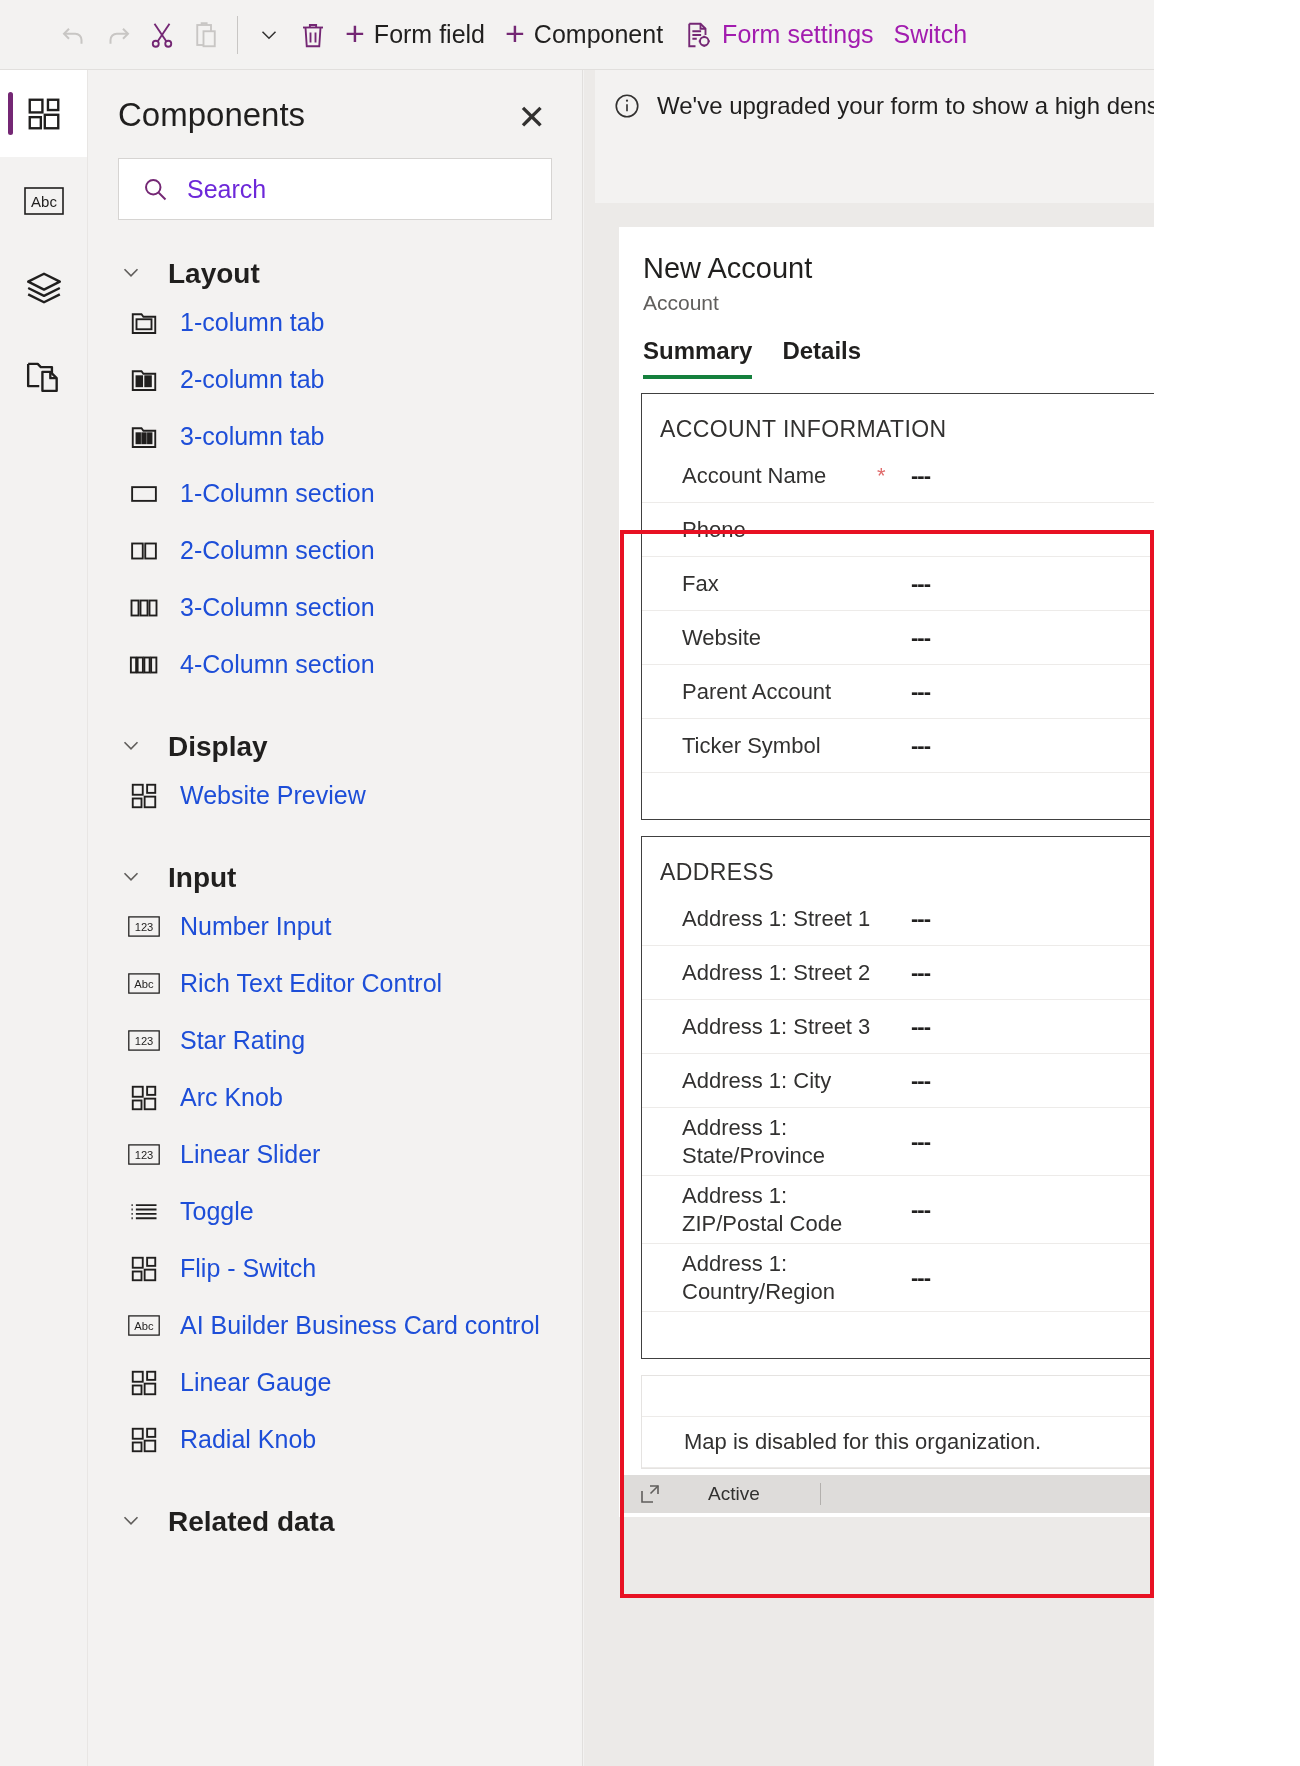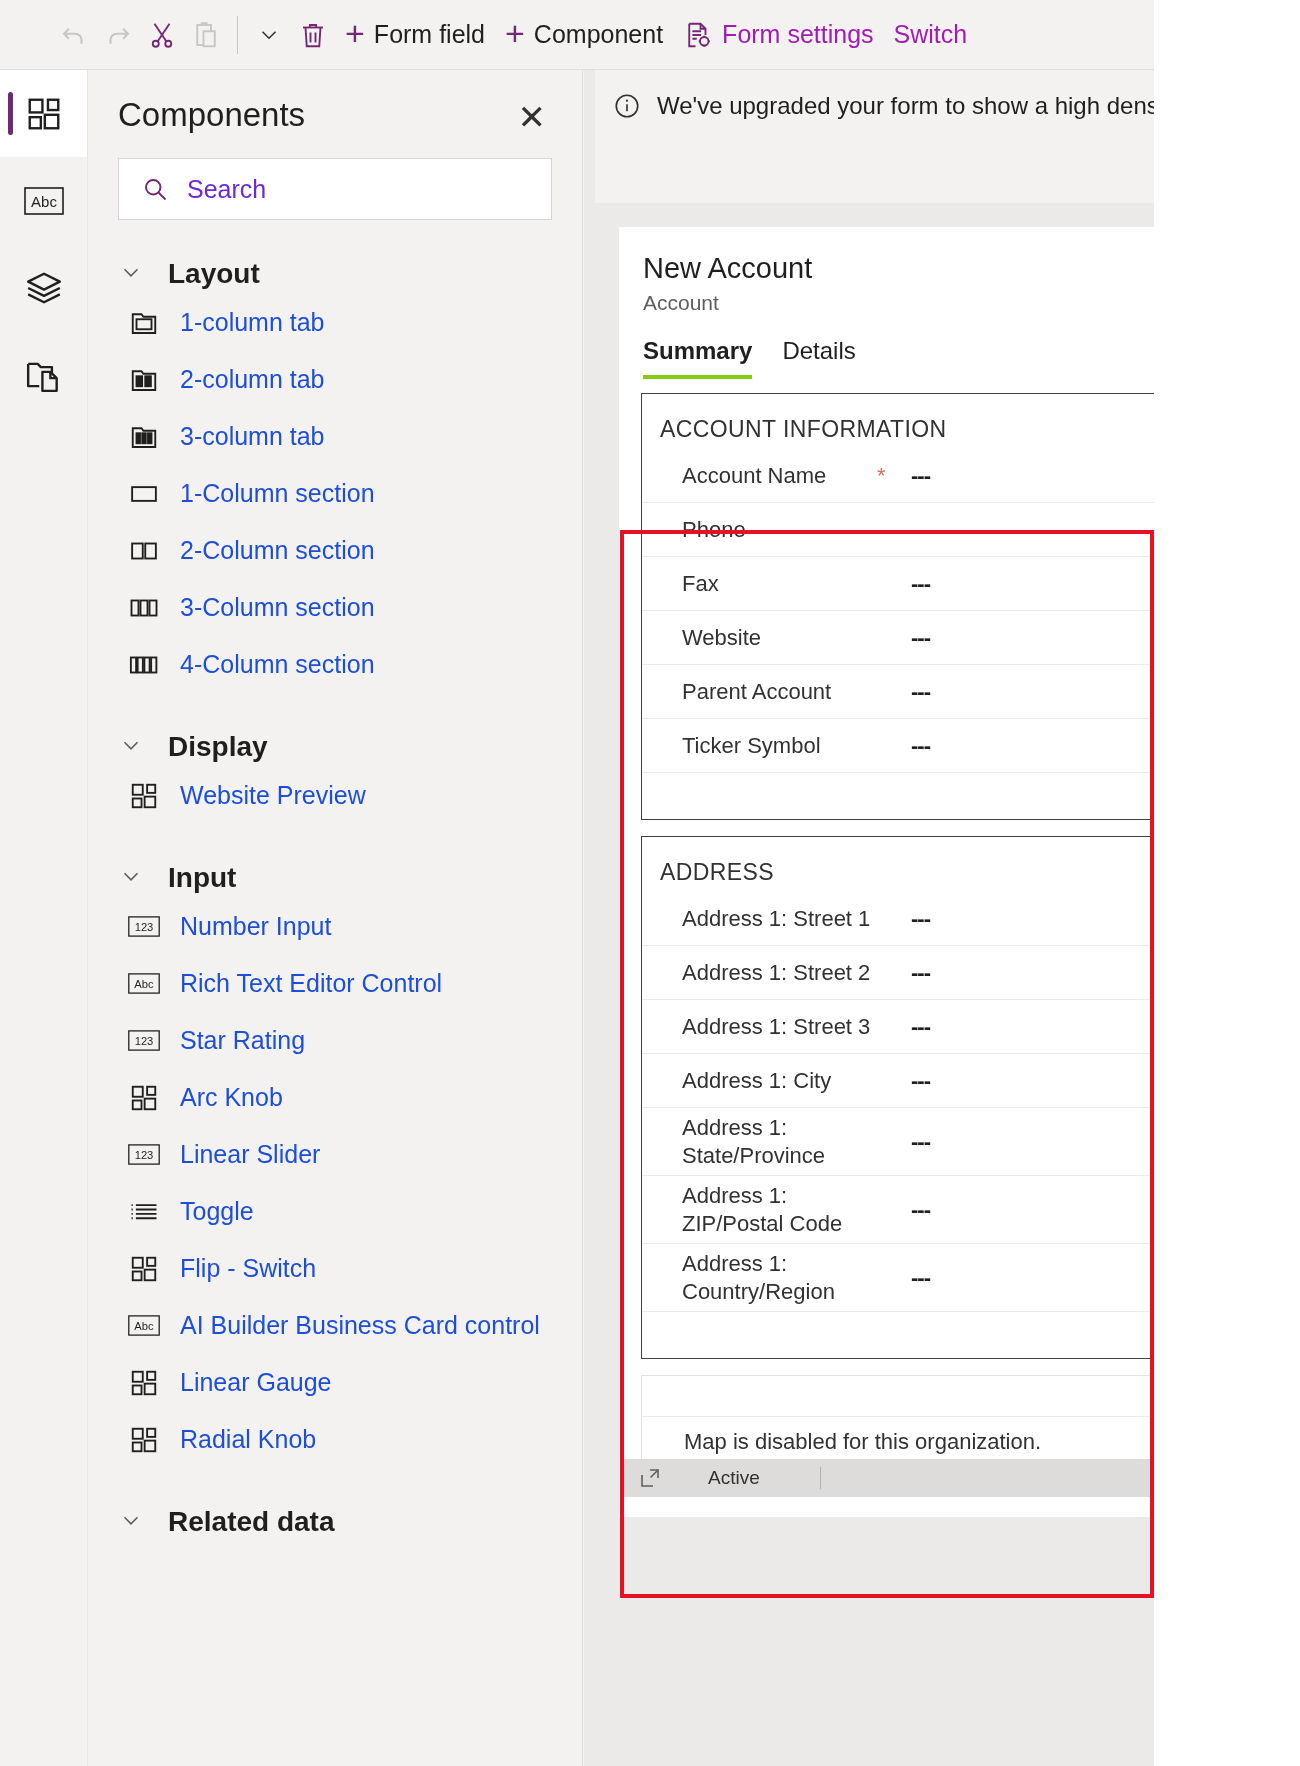--- a/index.html
+++ b/index.html
@@ -131,22 +131,22 @@
   }
   .form-card {
     position: absolute; left: 35px; top: 157px;
     width: 535px; min-height: 1290px;
     background: #ffffff;
   }
   .form-head { padding: 25px 0 0 24px; }
   .form-title { font-size: 29px; color: #201f1e; font-weight: 400; }
   .form-sub { font-size: 21px; color: #605e5c; margin-top: 6px; }
   .tabs { display: flex; gap: 30px; padding: 22px 0 0 24px; }
-  .tab { font-size: 24px; color: #201f1e; padding-bottom: 10px; }
-  .tab.active { font-weight: 700; border-bottom: 4px solid #84cc16; }
+  .tab { font-size: 24px; color: #201f1e; padding-bottom: 10px; font-weight: bold; }
+  .tab.active { font-weight: 700; border-bottom: 4px solid #15803d; }
 
   
   .hl {
     position: absolute; left: 1px; top: 303px;
     width: 534px; height: 1068px;
     border: 4px solid #e81123;
     pointer-events: none;
   }
   .body-area {
     position: relative;
@@ -182,21 +182,21 @@
   .map-sec {
     border: 1px solid #e5e3e1; background: #fff; width: 520px;
     padding-top: 40px;
   }
   .map-row {
     border-top: 1px solid #edebe9; border-bottom: 1px solid #edebe9;
     padding: 12px 0 12px 42px;
     font-size: 22px; color: #323130;
   }
   .statusbar {
-    position: absolute; left: 5px; bottom: 20px;
+    position: absolute; left: 5px; bottom: 4px;
     width: 526px; height: 38px;
     background: #dedcda;
     display: flex; align-items: center; gap: 46px;
     padding-left: 14px;
   }
   .status-txt { font-size: 19px; color: #323130; }
   .status-div { width: 1px; height: 22px; background: #b3b0ad; margin-left: 14px;}
 </style>
 </head>
 <body>

